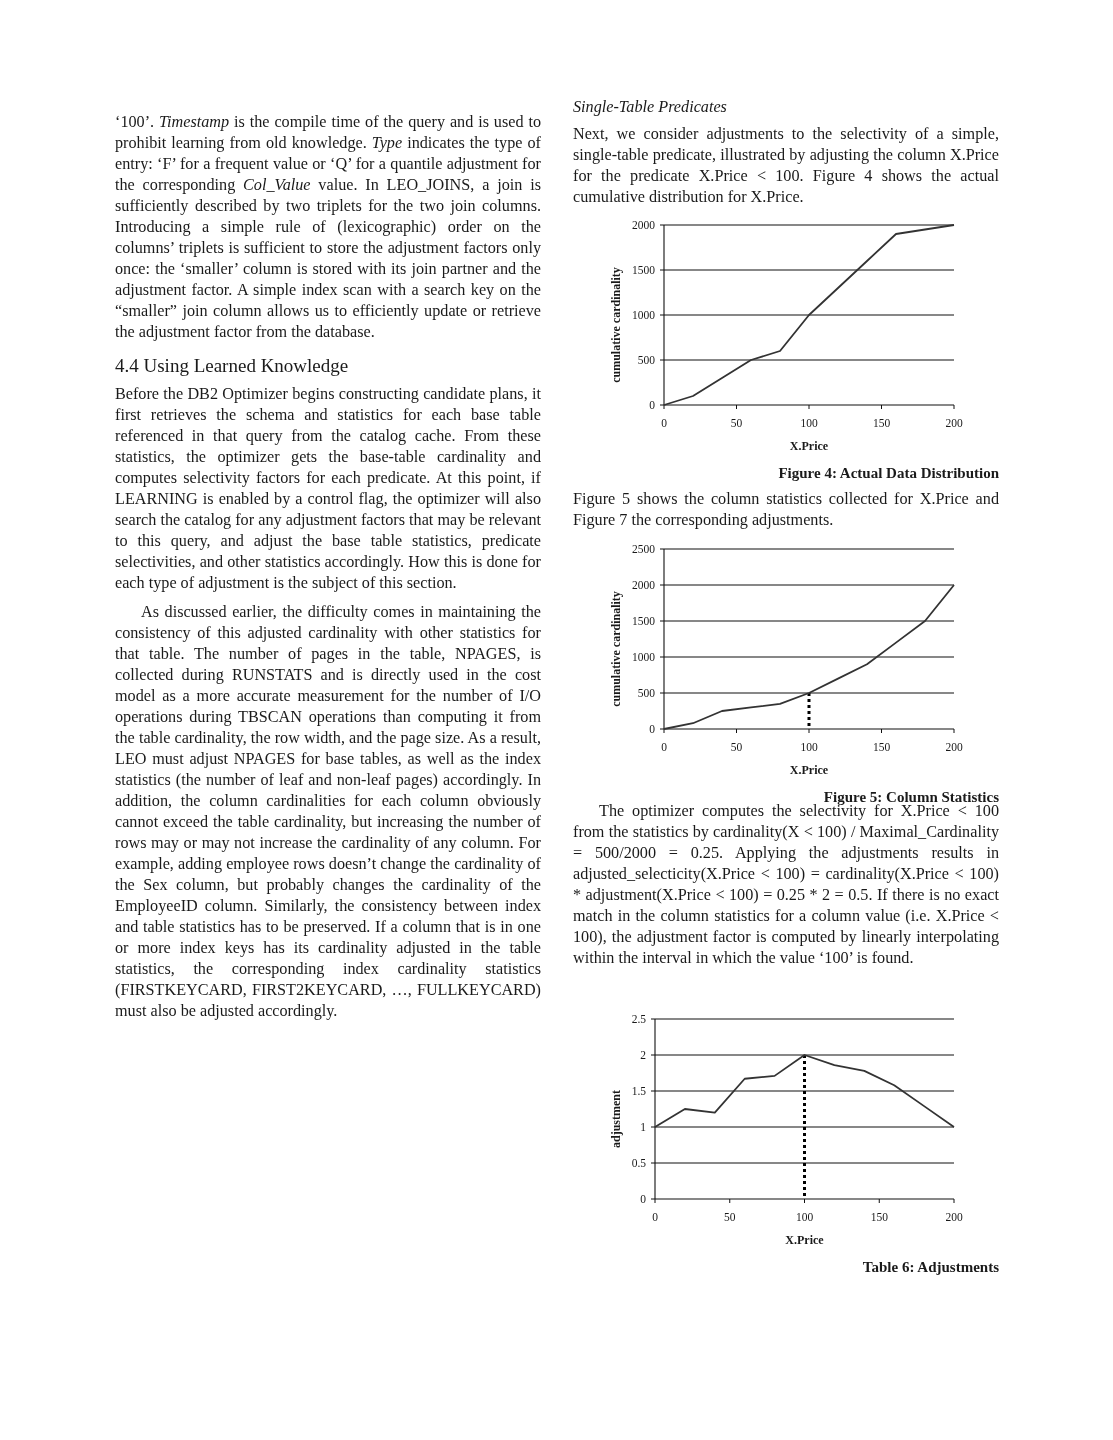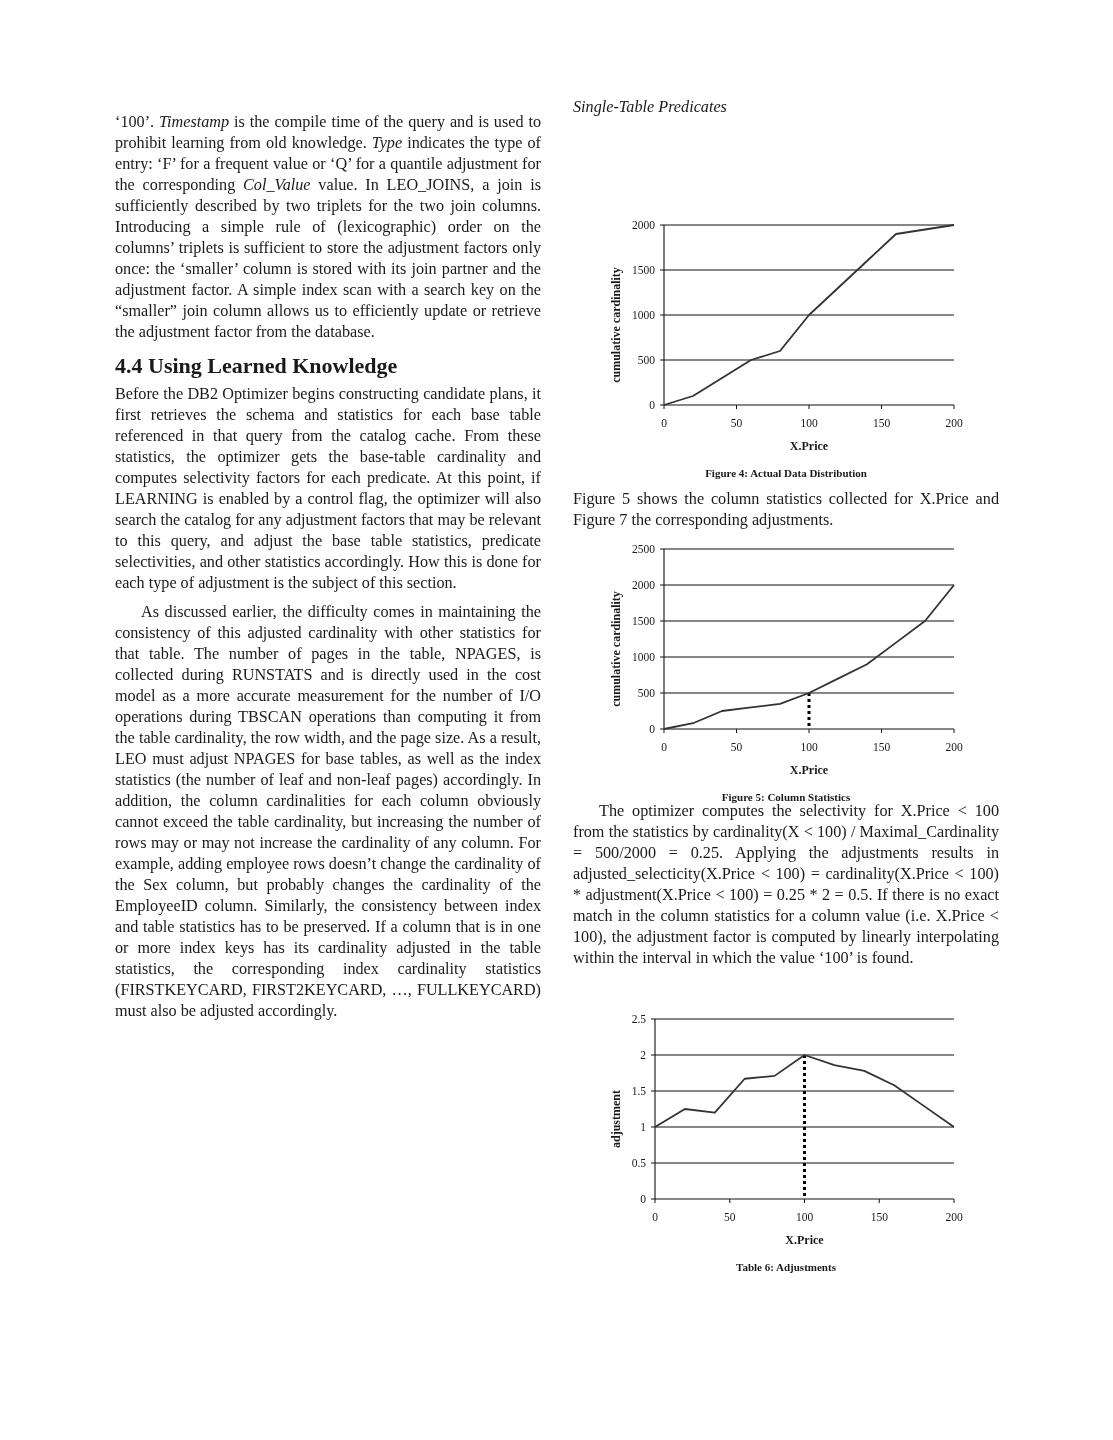--- a/index.html
+++ b/index.html
@@ -1,43 +1,44 @@
 <!DOCTYPE html>
 <html><head>
 <meta charset="utf-8">
 <style>
   html, body { margin: 0; padding: 0; background: #ffffff; }
   body { width: 1113px; height: 1440px; position: relative; overflow: hidden;
          font-family: "Liberation Serif", serif; color: #1a1a1a; }
   .col { position: absolute; width: 426px; font-size: 16.2px; line-height: 21px; }
   #left { left: 115px; top: 112px; }
   p { margin: 0; text-align: justify; }
-  .heading { font-weight: bold; font-size: 22px; margin: 12px 0 8px 0; }
+  .heading { font-weight: normal; font-size: 19px; margin: 12px 0 8px 0; }
   .subhead { font-style: italic; margin: 14px 0 6px 0; }
   .indent { text-indent: 26px; margin-top: 8px; }
-  .caption { position: absolute; left: 573px; width: 426px; text-align: center;
-             font-weight: bold; font-size: 11px; line-height: 21px; }
+  .caption { position: absolute; left: 573px; width: 426px; text-align: right;
+             font-weight: bold; font-size: 15px; line-height: 21px; }
   .rtext { position: absolute; left: 573px; width: 426px; font-size: 16.2px; line-height: 21px; }
   svg.chart { position: absolute; left: 573px; width: 426px; overflow: visible; }
   svg text { font-family: "Liberation Serif", serif; fill: #1a1a1a; }
   .tick { font-size: 11.5px; }
   .axlabel { font-size: 12px; font-weight: bold; }
 </style>
 </head>
 <body>
 
 <div id="left" class="col">
   <p id="p-left-1"><span>‘100’. </span><i>Timestamp</i><span> is the compile time of the query and is used to prohibit learning from old knowledge. </span><i>Type</i><span> indicates the type of entry: ‘F’ for a frequent value or ‘Q’ for a quantile adjustment for the corresponding </span><i>Col_Value</i><span> value.  In LEO_JOINS, a join is sufficiently described by two triplets for the two join columns. Introducing a simple rule of (lexicographic) order on the columns’ triplets is sufficient to store the adjustment factors only once: the ‘smaller’ column is stored with its join partner and the adjustment factor. A simple index scan with a search key on the “smaller” join column allows us to efficiently update or retrieve the adjustment factor from the database.</span></p>
   <div class="heading">4.4 Using Learned Knowledge</div>
   <p>Before the DB2 Optimizer begins constructing candidate plans, it first retrieves the schema and statistics for each base table referenced in that query from the catalog cache. From these statistics, the optimizer gets the base-table cardinality and computes selectivity factors for each predicate. At this point, if LEARNING is enabled by a control flag, the optimizer will also search the catalog for any adjustment factors that may be relevant to this query, and adjust the base table statistics, predicate selectivities, and other statistics accordingly.  How this is done for each type of adjustment is the subject of this section.</p>
   <p class="indent">As discussed earlier, the difficulty comes in maintaining the consistency of this adjusted cardinality with other statistics for that table.  The number of pages in the table, NPAGES, is collected during RUNSTATS and is directly used in the cost model as a more accurate measurement for the number of I/O operations during TBSCAN operations than computing it from the table cardinality, the row width, and the page size. As a result, LEO must adjust NPAGES for base tables, as well as the index statistics (the number of leaf and non-leaf pages) accordingly. In addition, the column cardinalities for each column obviously cannot exceed the table cardinality, but increasing the number of rows may or may not increase the cardinality of any column.  For example, adding employee rows doesn’t change the cardinality of the Sex column, but probably changes the cardinality of the EmployeeID column.  Similarly, the consistency between index and table statistics has to be preserved. If a column that is in one or more index keys has its cardinality adjusted in the table statistics, the corresponding index cardinality statistics (FIRSTKEYCARD, FIRST2KEYCARD, …, FULLKEYCARD) must also be adjusted accordingly.</p>
 </div>
 
 <div class="rtext" style="top:97px;">
   <div class="subhead" style="margin-top:0;">Single-Table Predicates</div>
+  <p>Next, we consider adjustments to the selectivity of a simple, single-table predicate, illustrated by adjusting the column X.Price for the predicate X.Price &lt; 100. Figure 4 shows the actual cumulative distribution for X.Price.</p>
 </div>
 
 <svg class="chart" id="chart0" style="top:212px;" height="248" viewBox="573 212 426 248">
     <line x1="660" x2="664" y1="405" y2="405" stroke="#111" stroke-width="1"></line>
     <text x="655" y="409" text-anchor="end" class="tick">0</text>
     <line x1="664" x2="954" y1="360" y2="360" stroke="#111" stroke-width="1.1"></line>
     <line x1="660" x2="664" y1="360" y2="360" stroke="#111" stroke-width="1"></line>
     <text x="655" y="364" text-anchor="end" class="tick">500</text>
     <line x1="664" x2="954" y1="315" y2="315" stroke="#111" stroke-width="1.1"></line>
     <line x1="660" x2="664" y1="315" y2="315" stroke="#111" stroke-width="1"></line>

